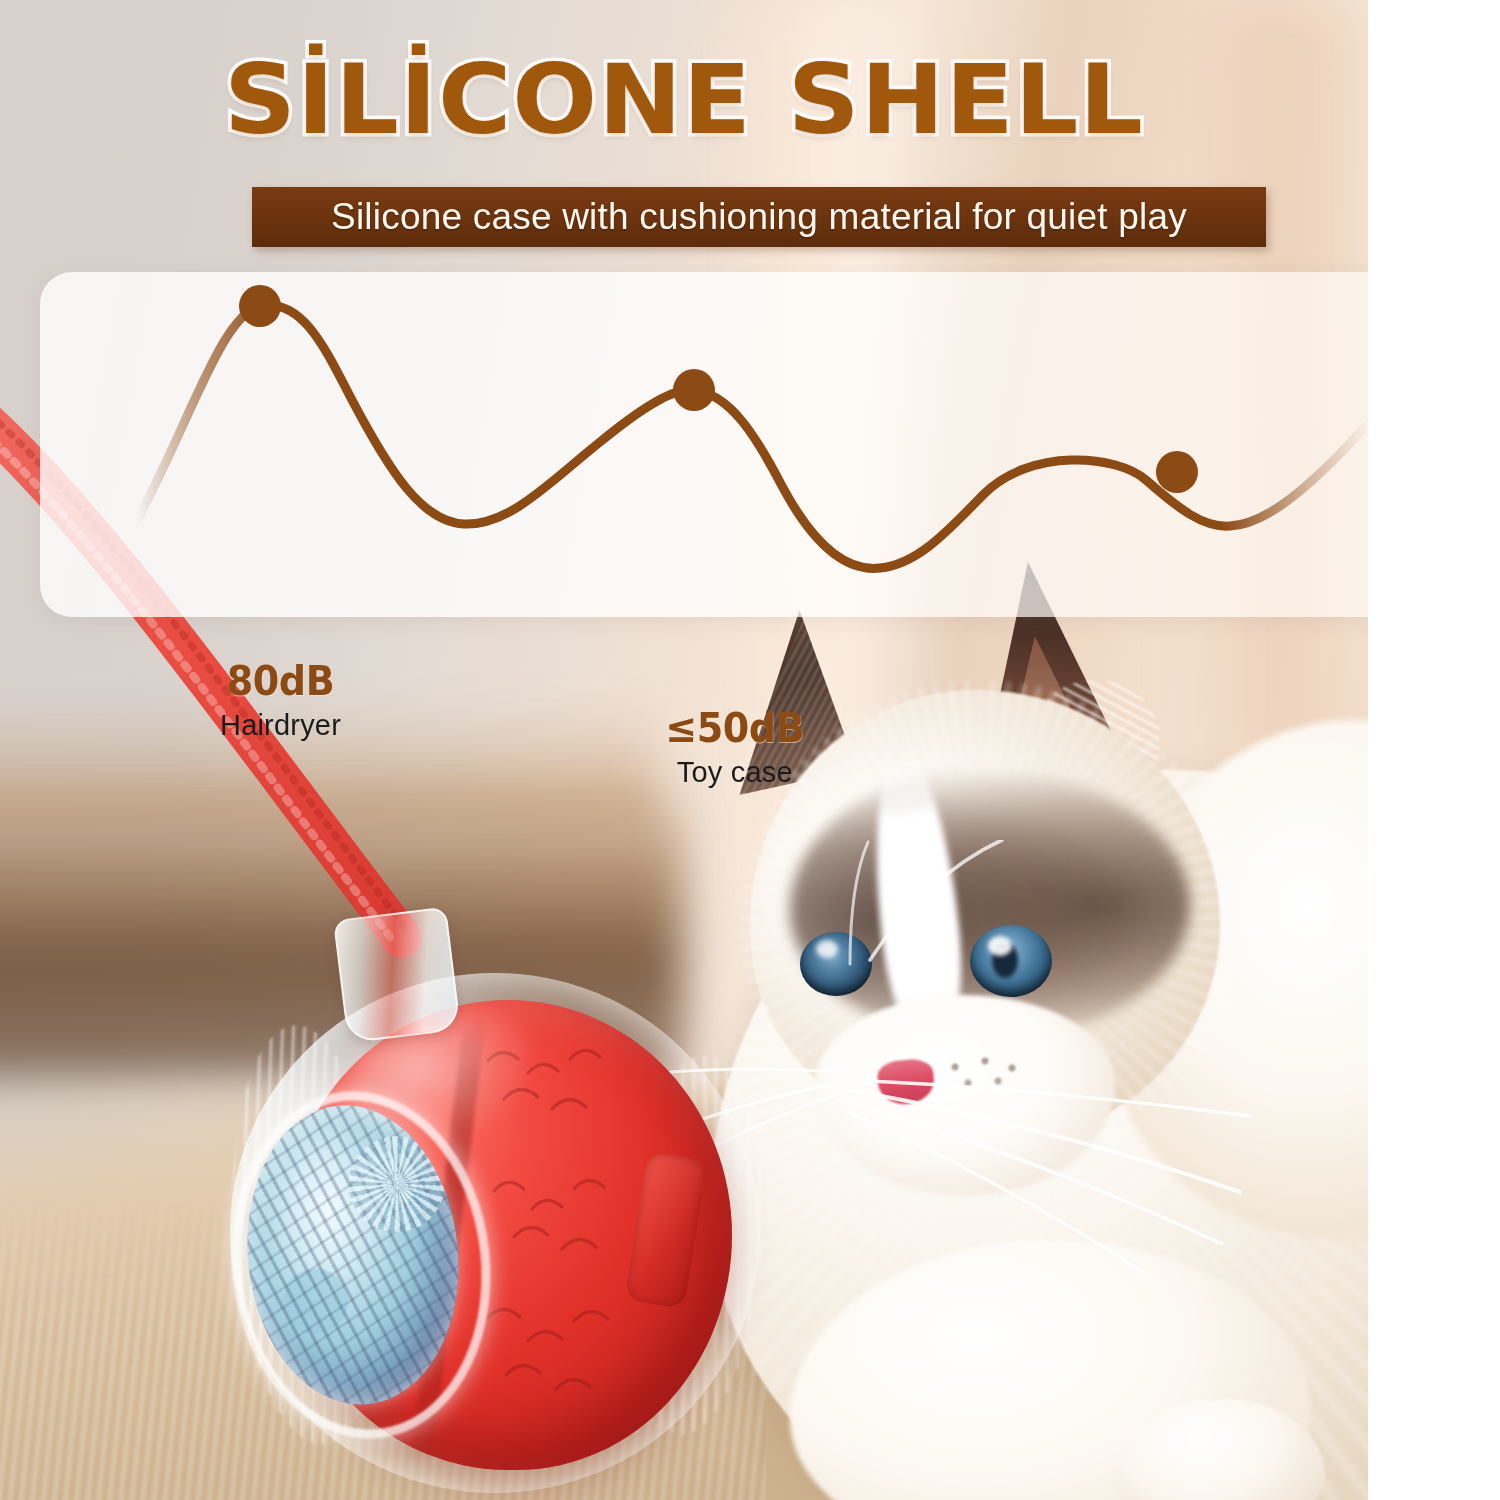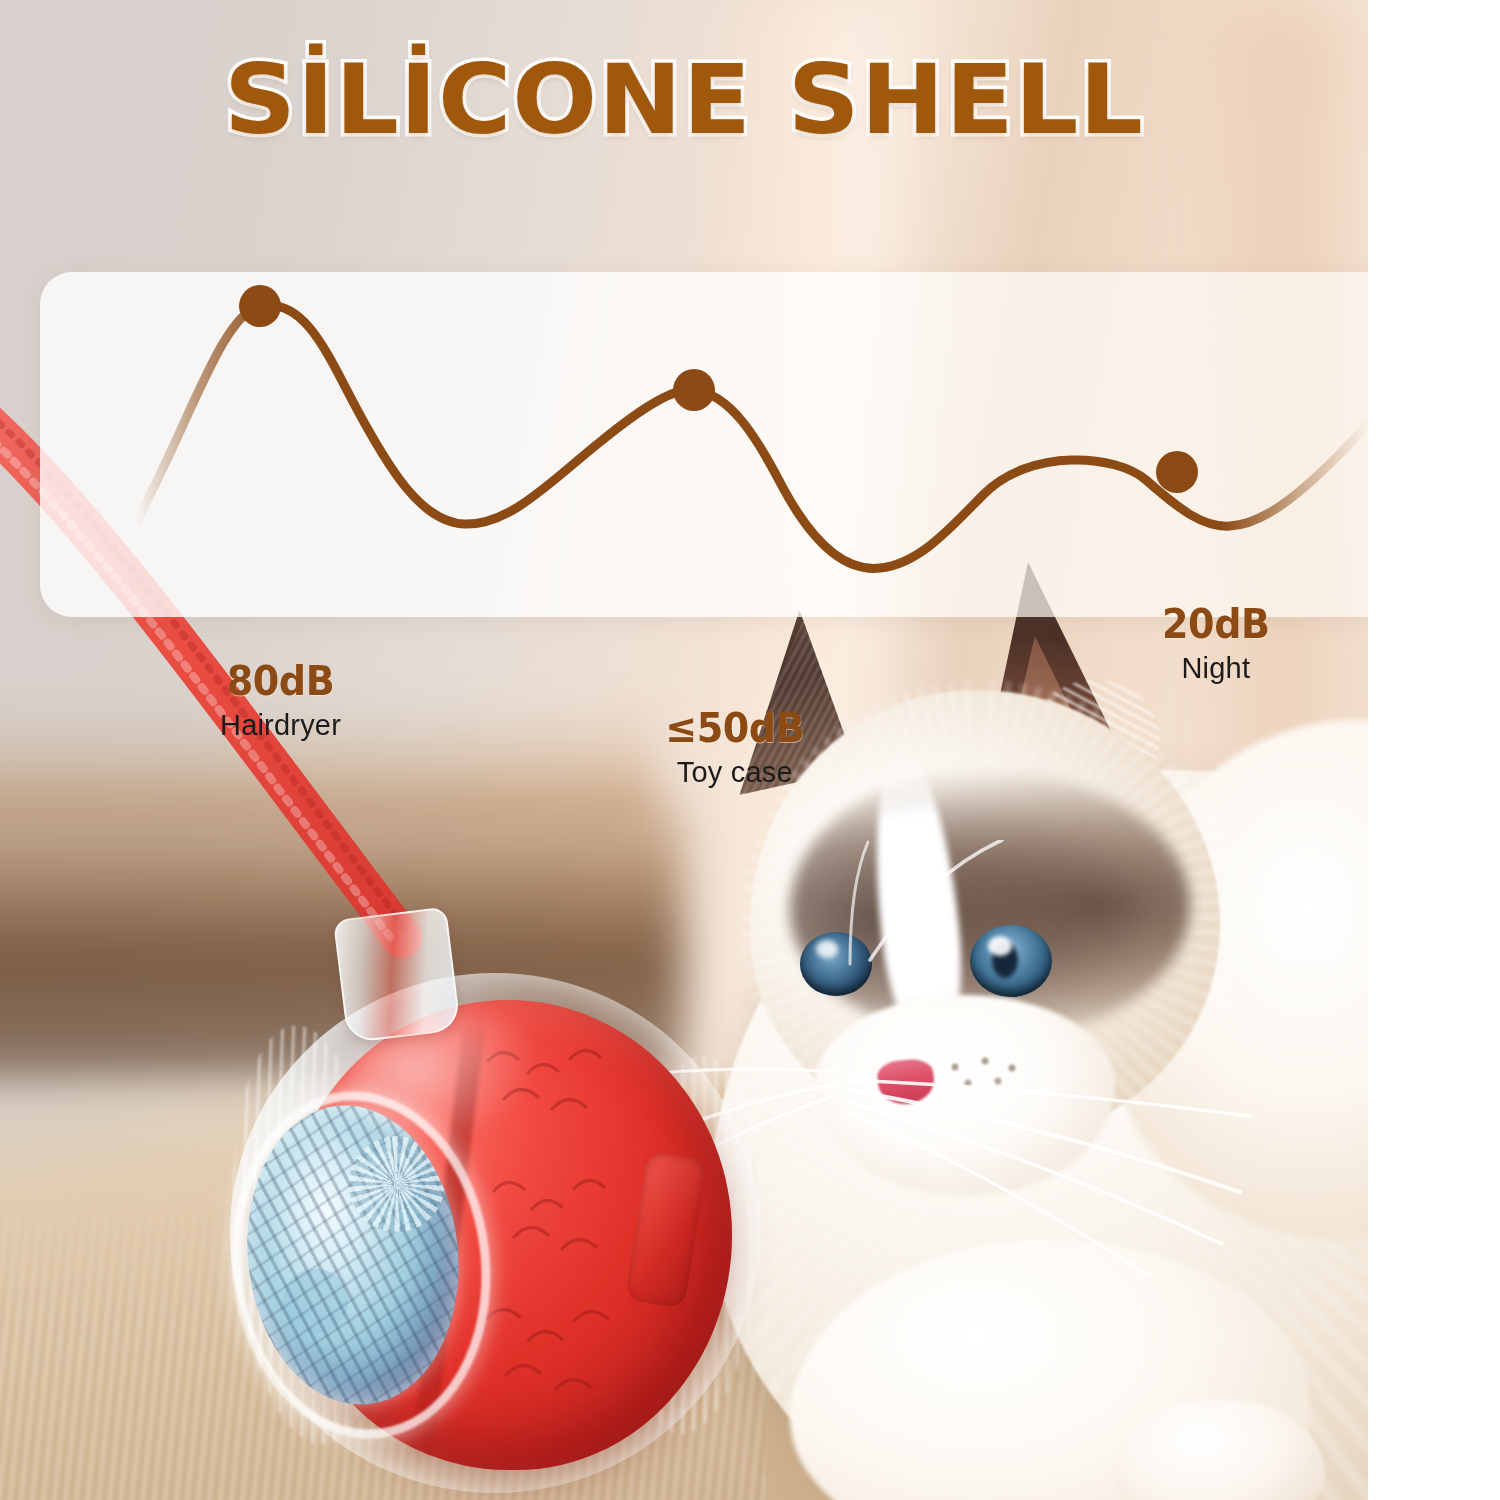--- a/index.html
+++ b/index.html
@@ -762,20 +762,23 @@
       <div class="ball-gears"></div>
       <div class="ball-gear-teeth"></div>
     </div>
     <div class="ball-window-rim"></div>
     <div class="ball-gloss"></div>
     <div class="ball-collar"></div>
   </div>
 
   <div class="title">SİLİCONE SHELL</div>
 
+  <div class="subtitle-banner">
+    <span class="subtitle-text">Silicone case with cushioning material for quiet play</span>
+  </div>
 
   <div class="wave-panel">
 
     <svg class="wave-svg" viewBox="0 0 1420 345">
       <defs>
         <linearGradient id="waveFade" x1="0" y1="0" x2="1" y2="0">
           <stop offset="0%" stop-color="#8C4A15" stop-opacity="0"></stop>
           <stop offset="5%" stop-color="#8C4A15" stop-opacity="0.55"></stop>
           <stop offset="11%" stop-color="#8C4A15" stop-opacity="1"></stop>
           <stop offset="88%" stop-color="#8C4A15" stop-opacity="1"></stop>
@@ -805,20 +808,16 @@
     <div class="wave-label lbl-hairdryer">
       <span class="db-value">80dB</span>
       <span class="db-name">Hairdryer</span>
     </div>
 
     <div class="wave-label lbl-toyball">
       <span class="db-value">≤50dB</span>
       <span class="db-name">Toy case</span>
     </div>
 
-    <div class="wave-label lbl-night">
-      <span class="db-value">20dB</span>
-      <span class="db-name">Night</span>
-    </div>
 
   </div>
 
 </div>
 
 </body></html>

